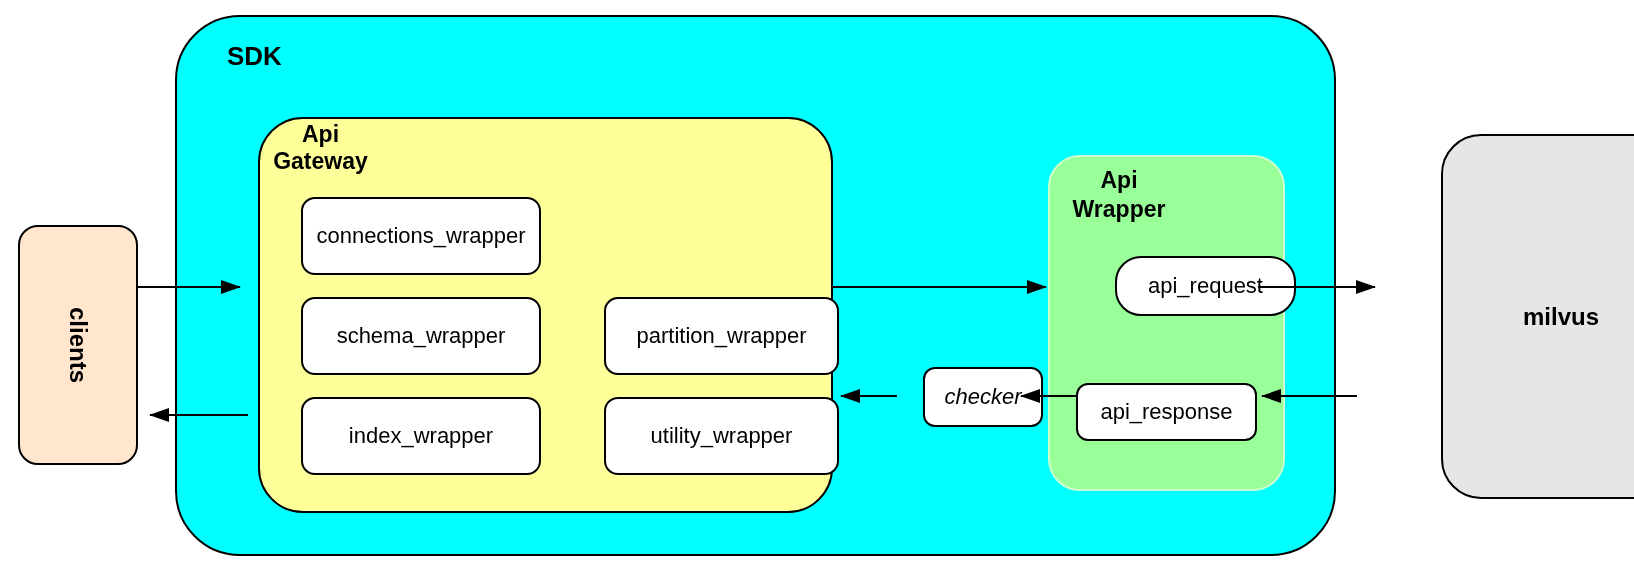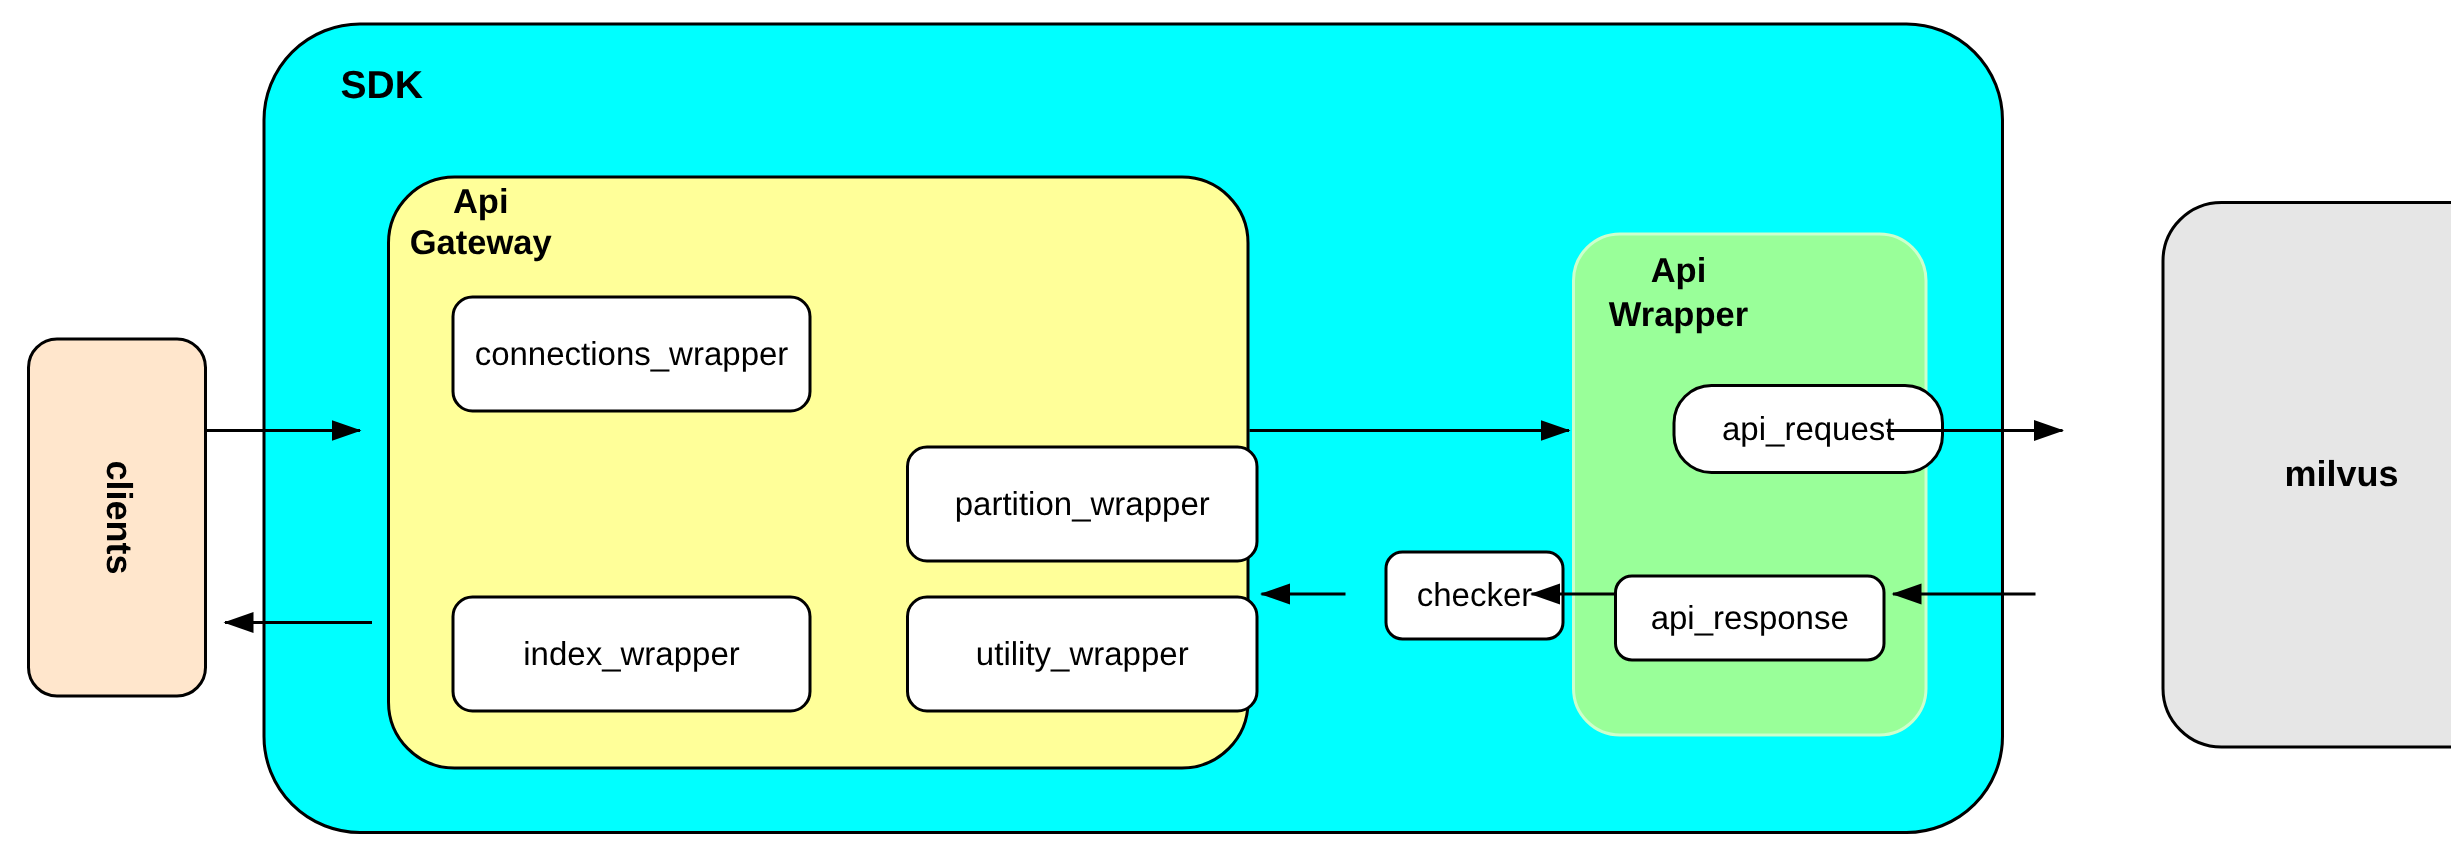--- a/index.html
+++ b/index.html
@@ -24,21 +24,21 @@
 
   .api-wrapper{position:absolute;box-sizing:border-box;border:2px solid var(--stroke);
     left:81px;top:100px;width:575px;height:396px;border-radius:45px;background:var(--api-wrapper-fill);}
   .aw-label{position:absolute;left:3px;top:2px;width:115px;text-align:center;
     font-weight:bold;font-size:23px;line-height:27px;}
 
   .module{position:absolute;box-sizing:border-box;border:2px solid var(--stroke);border-radius:14px;margin-left:26px;}
   .m-r1{top:78px;height:78px;} .m-r2{top:178px;height:78px;} .m-r3{top:278px;height:78px;}
   .m-c1{left:15px;width:240px;} .m-c2{left:318px;width:235px;}
 
-  .checker{left:720px;top:350px;width:120px;height:60px;border-radius:12px;}
+  .checker{left:720px;top:350px;width:120px;height:60px;border-radius:12px;font-style:italic;}
 
   .gateway{position:absolute;box-sizing:border-box;left:871px;top:138px;width:237px;height:336px;
     border-radius:32px;background:var(--api-gateway-fill);border:2px solid var(--api-gateway-border);}
   .gw-label{position:absolute;left:8px;top:9px;width:122px;text-align:center;
     font-weight:bold;font-size:23px;line-height:29px;}
   .api-request{position:absolute;box-sizing:border-box;border:2px solid var(--stroke);
     left:27px;top:99px;width:181px;height:60px;border-radius:26px;margin-left:38px;}
   .api-response{position:absolute;box-sizing:border-box;border:2px solid var(--stroke);
     left:26px;top:226px;width:181px;height:58px;border-radius:12px;}
 
@@ -60,20 +60,21 @@
 
   <div class="box sdk">
     <div class="sdk-label">SDK</div>
 
     <div class="api-wrapper">
       <div class="aw-label">
         <div>Api</div>
         <div>Gateway</div>
       </div>
       <div class="module leaf m-r1 m-c1">connections_wrapper</div>
+      <div class="module leaf m-r2 m-c1">schema_wrapper</div>
       <div class="module leaf m-r2 m-c2">partition_wrapper</div>
       <div class="module leaf m-r3 m-c2">utility_wrapper</div>
       <div class="module leaf m-r3 m-c1">index_wrapper</div>
     </div>
 
     <div class="module leaf checker">checker</div>
 
     <div class="gateway">
       <div class="gw-label">
         <div>Api</div>

